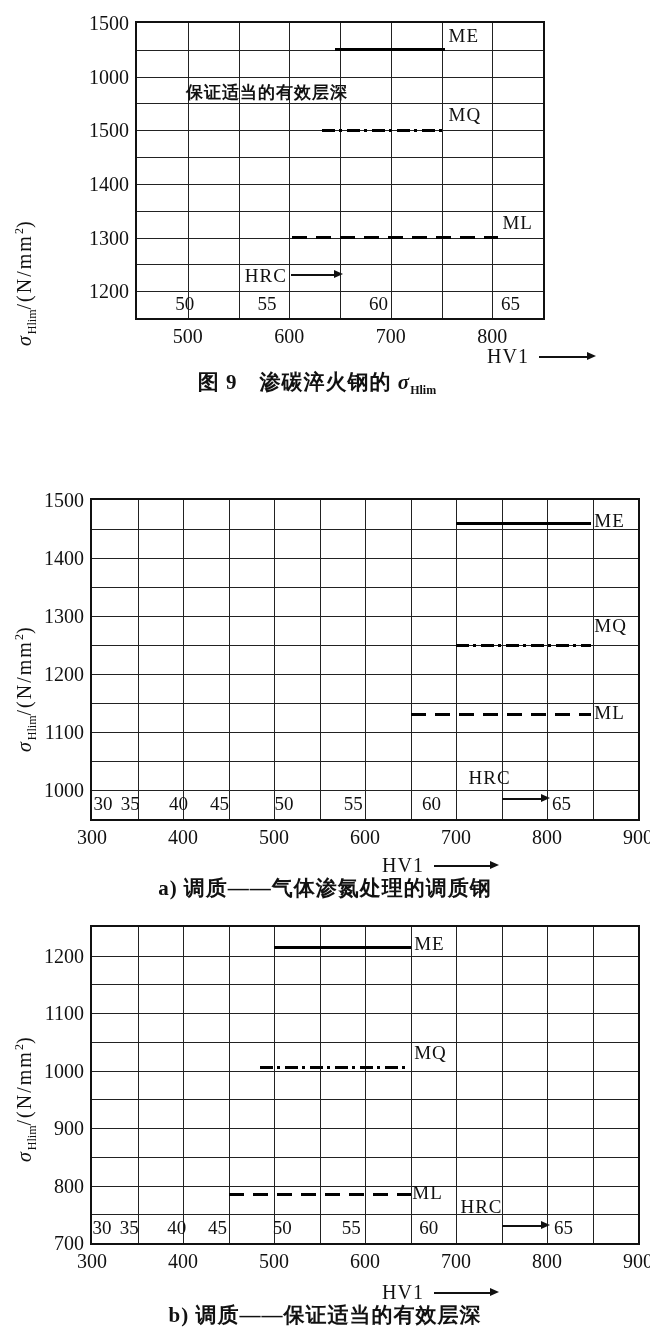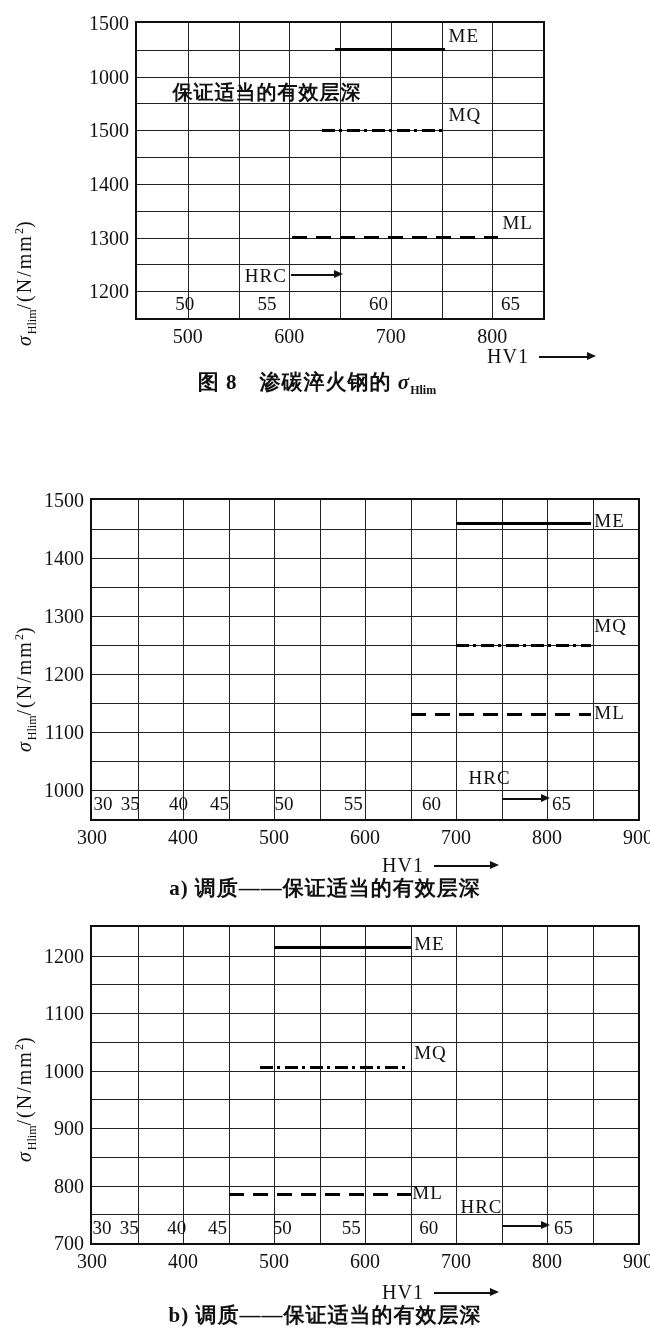--- a/index.html
+++ b/index.html
@@ -11,21 +11,21 @@
   
   .plot{position:absolute;border:2px solid #111;background:#fff;}
   .gv{position:absolute;top:0;bottom:0;width:1px;background:#222;}
   .gh{position:absolute;left:0;right:0;height:1px;background:#222;}
   .xt{position:absolute;width:60px;text-align:center;font-size:20px;}
   .yt{position:absolute;width:60px;text-align:right;transform:translateY(-50%);font-size:20px;}
   .ln{position:absolute;height:3px;background:#000;}
   .ln.dashed{background:repeating-linear-gradient(90deg,#000 0 15px,transparent 15px 24px);}
   .ln.dashdot{background:repeating-linear-gradient(90deg,#000 0 13px,transparent 13px 17px,#000 17px 20px,transparent 20px 25px);}
   .sl{position:absolute;transform:translateY(-50%);font-size:19px;letter-spacing:1px;}
-  .an{position:absolute;transform:translate(-50%,-50%);font-size:20px;white-space:nowrap;letter-spacing:1px;font-weight:600;}
+  .an{position:absolute;transform:translate(-50%,-50%);font-size:17px;white-space:nowrap;letter-spacing:1px;font-weight:600;}
   .hl{position:absolute;transform:translate(-50%,-50%);font-size:19px;letter-spacing:1px;}
   .ht{position:absolute;transform:translate(-50%,-50%);font-size:19px;}
   .harrow{position:absolute;height:2px;background:#111;}
   .harrow::after{content:"";position:absolute;right:-9px;top:-4px;width:0;height:0;
     border-left:9px solid #111;border-top:4px solid transparent;border-bottom:4px solid transparent;}
   .iarrow{position:relative;display:inline-block;height:2px;background:#111;vertical-align:middle;}
   .iarrow::after{content:"";position:absolute;right:-9px;top:-4px;width:0;height:0;
     border-left:9px solid #111;border-top:4px solid transparent;border-bottom:4px solid transparent;}
   .w48{width:48px;} .w56{width:56px;}
   .hv1{position:absolute;display:flex;align-items:center;gap:10px;font-size:20px;letter-spacing:1px;}
@@ -88,21 +88,21 @@
     <div class="ht" style="left: 47.705px; top: 281.055px;">50</div>
     <div class="ht" style="left: 129.92px; top: 281.055px;">55</div>
     <div class="ht" style="left: 241.57px; top: 281.055px;">60</div>
     <div class="ht" style="left: 373.52px; top: 281.055px;">65</div>
   </div>
 <div class="ylab" id="ylab-fig2"><span class="sig">σ</span><sub>Hlim</sub><span>/(N/mm</span><sup>2</sup><span>)</span></div>
 <div class="hv1" id="hv1-fig2">
     <span>HV1</span>
     <span class="iarrow w48"></span>
   </div>
-<div class="cap" id="cap-fig2"><span>图 8　渗碳淬火钢的 </span><span class="sig">σ</span><sub>Hlim</sub></div>
+<div class="cap" id="cap-fig2"><span>图 9　渗碳淬火钢的 </span><span class="sig">σ</span><sub>Hlim</sub></div>
 
 <div class="plot" style="left: 90px; top: 498px; width: 546px; height: 319px;">
     <div class="gv" style="left: 45.5px;"></div>
     <div class="gv" style="left: 91px;"></div>
     <div class="gv" style="left: 136.5px;"></div>
     <div class="gv" style="left: 182px;"></div>
     <div class="gv" style="left: 227.5px;"></div>
     <div class="gv" style="left: 273px;"></div>
     <div class="gv" style="left: 318.5px;"></div>
     <div class="gv" style="left: 364px;"></div>
@@ -147,21 +147,21 @@
     <div class="ht" style="left: 192.01px; top: 303.92px;">50</div>
     <div class="ht" style="left: 261.17px; top: 303.92px;">55</div>
     <div class="ht" style="left: 339.43px; top: 303.92px;">60</div>
     <div class="ht" style="left: 469.56px; top: 303.92px;">65</div>
   </div>
 <div class="ylab" id="ylab-a"><span class="sig">σ</span><sub>Hlim</sub><span>/(N/mm</span><sup>2</sup><span>)</span></div>
 <div class="hv1" id="hv1-a">
     <span>HV1</span>
     <span class="iarrow w56"></span>
   </div>
-<div class="cap" id="cap-a">a) 调质——保证适当的有效层深</div>
+<div class="cap" id="cap-a">a) 调质——气体渗氮处理的调质钢</div>
 
 <div class="plot" style="left: 90px; top: 925px; width: 546px; height: 316px;">
     <div class="gv" style="left: 45.5px;"></div>
     <div class="gv" style="left: 91px;"></div>
     <div class="gv" style="left: 136.5px;"></div>
     <div class="gv" style="left: 182px;"></div>
     <div class="gv" style="left: 227.5px;"></div>
     <div class="gv" style="left: 273px;"></div>
     <div class="gv" style="left: 318.5px;"></div>
     <div class="gv" style="left: 364px;"></div>

